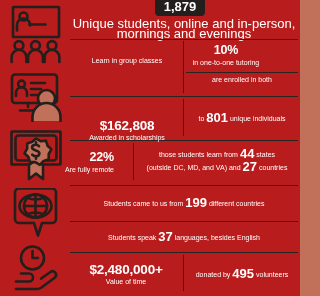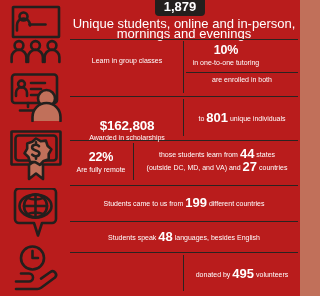--- a/index.html
+++ b/index.html
@@ -211,36 +211,40 @@
 
   <div class="cell" style="left:74px; top:105px; width:106px;margin-top:13px;">
     <span class="num lg big">$162,808</span>
     <span class="lbl cap">Awarded in scholarships</span>
   </div>
 
   <div class="cell" style="left:186px; top:112px; width:112px;">
     <span class="line cap"><span>to</span> <span class="inline-big">801</span> <span>unique individuals</span></span>
   </div>
 
-  <div class="cell" style="left:72px; top:150px; width:58px;">
+  <div class="cell" style="left:56px; top:150px; width:58px;text-align:right;">
     <span class="num big">22%</span>
     <span class="lbl cap">Are fully remote</span>
   </div>
 
   <div class="cell" style="left:136px; top:148px; width:162px;">
     <span class="line cap"><span>those students learn from</span> <span class="inline-big">44</span> <span>states</span></span>
     <span class="line cap"><span>(outside DC, MD, and VA) and</span> <span class="inline-big">27</span> <span>countries</span></span>
   </div>
 
   <div class="cell" style="left:70px; top:197px; width:228px;">
     <span class="line cap"><span>Students came to us from</span> <span class="inline-big">199</span> <span>different countries</span></span>
   </div>
 
   <div class="cell" style="left:70px; top:231px; width:228px;">
-    <span class="line cap"><span>Students speak</span> <span class="inline-big">48</span> <span>languages, besides English</span></span>
-  </div>
-
+    <span class="line cap"><span>Students speak</span> <span class="inline-big">37</span> <span>languages, besides English</span></span>
+  </div>
+
+  <div class="cell" style="left:72px; top:262px; width:108px;">
+    <span class="num lg big">$2,480,000+</span>
+    <span class="lbl cap">Value of time</span>
+  </div>
 
   <div class="cell" style="left:186px; top:268px; width:112px;">
     <span class="line cap"><span>donated by</span> <span class="inline-big">495</span> <span>volunteers</span></span>
   </div>
 
 </div>
 
 </body></html>

